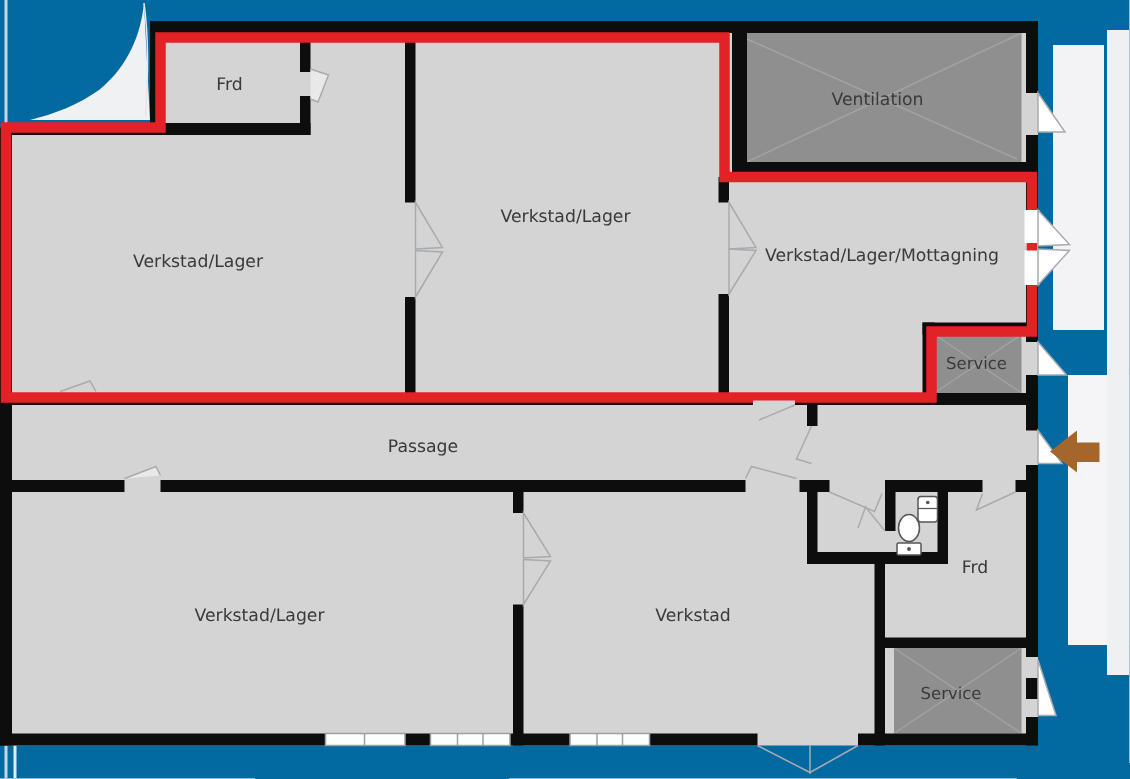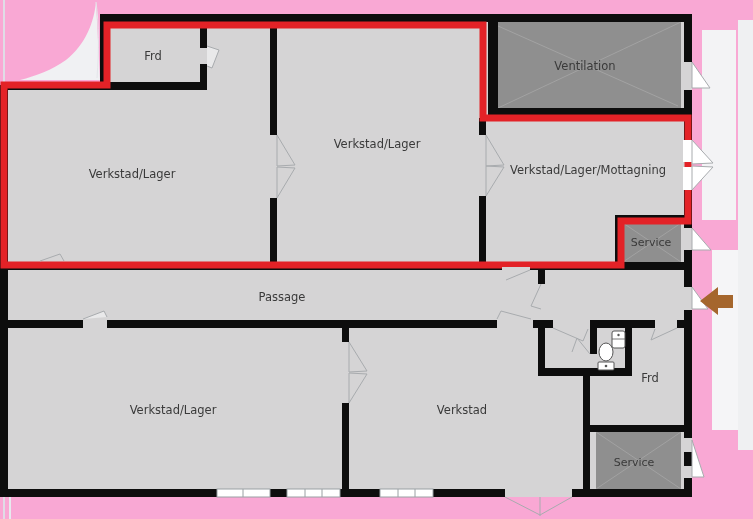--- a/index.html
+++ b/index.html
@@ -1,16 +1,16 @@
 <!DOCTYPE html>
 <html><head>
 <meta charset="utf-8">
 <style>
   html,body{margin:0;padding:0;background:#ffffff;}
-  .stage{position:relative;width:753px;height:519px;background:#f9a8d4;overflow:hidden;}
+  .stage{position:relative;width:753px;height:519px;background:#0369a1;overflow:hidden;}
   svg{display:block;}
   .lbl{font-family:"DejaVu Sans","Liberation Sans",sans-serif;font-size:11.5px;}
   .lbl-small{font-family:"DejaVu Sans","Liberation Sans",sans-serif;font-size:11px;}
 </style>
 </head>
 <body>
 
 <div class="stage">
 <svg width="753" height="519" viewBox="0 0 753 519">
 

